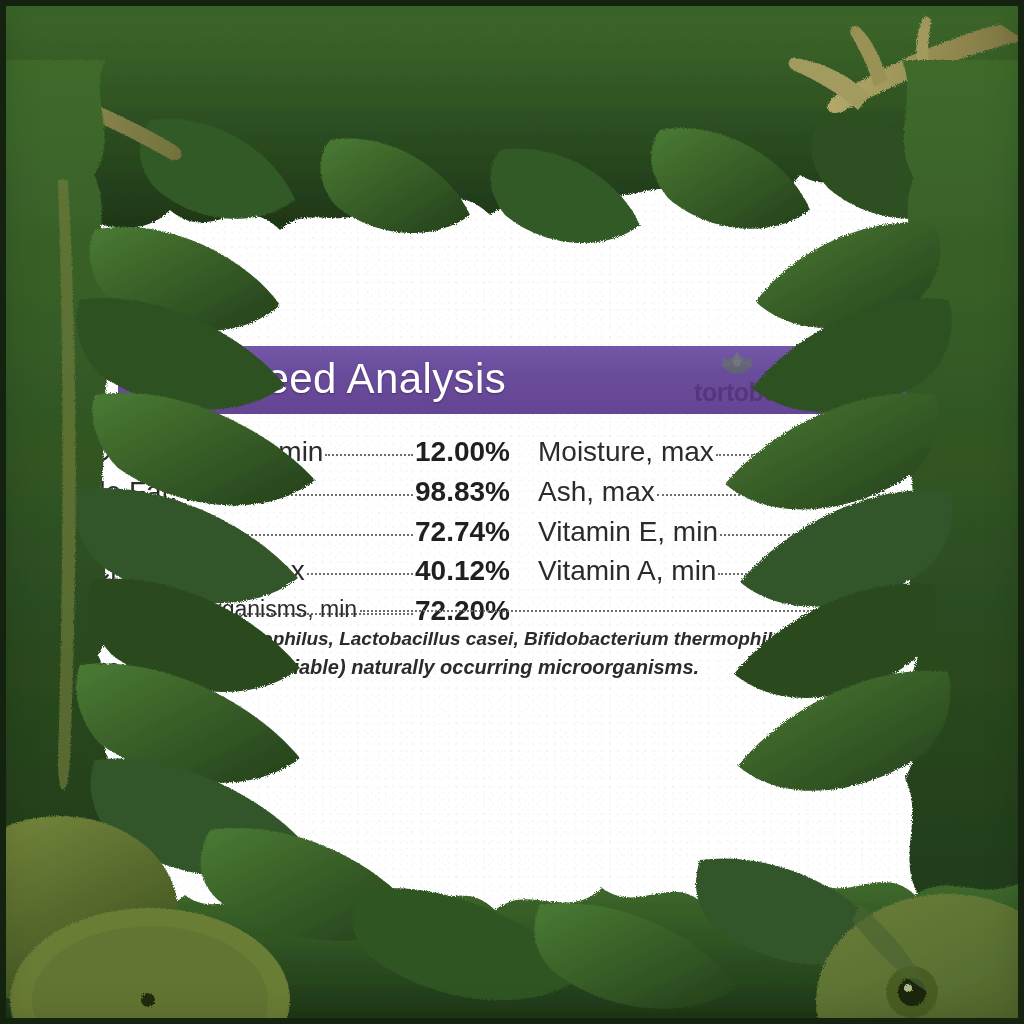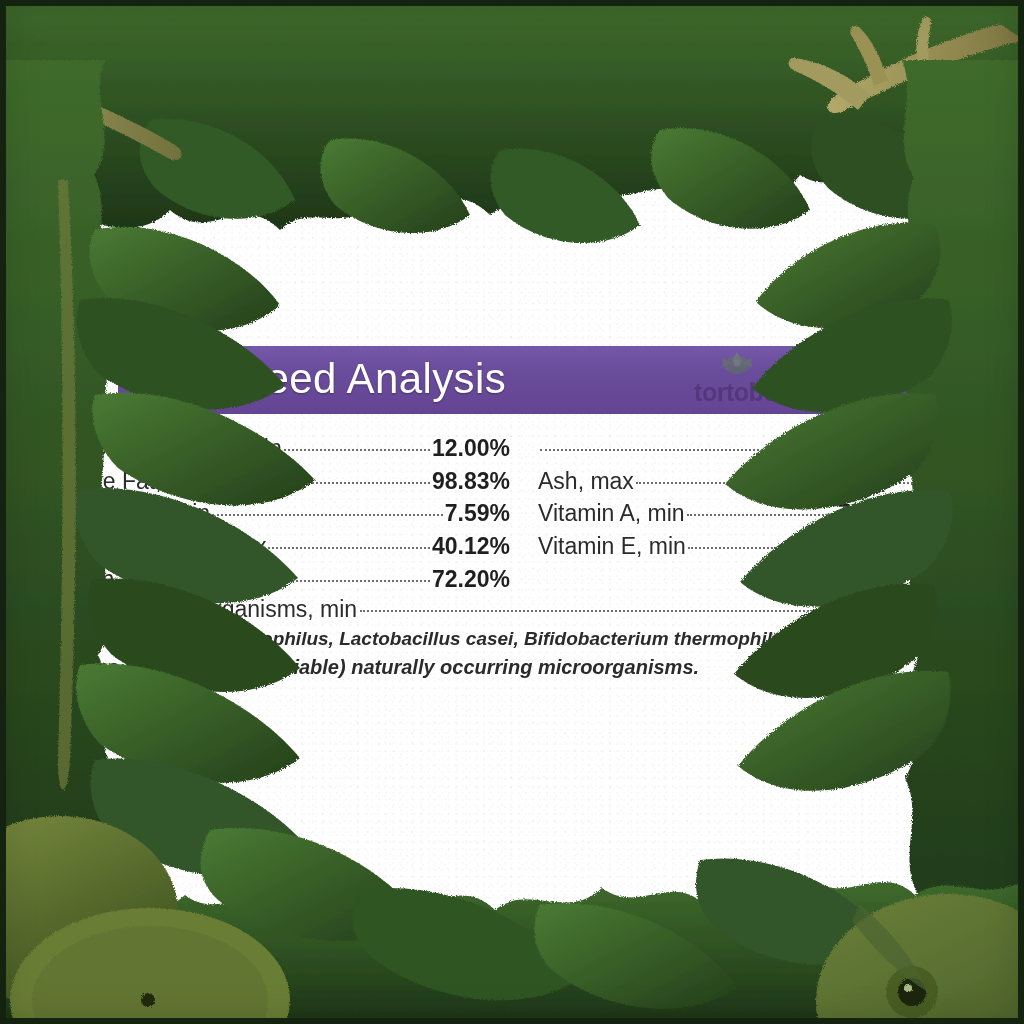--- a/index.html
+++ b/index.html
@@ -29,21 +29,21 @@
   .brand-mark{position:absolute;left:52px;top:-2px;width:48px;height:26px;}
   .brand-name{position:absolute;left:0;top:26px;width:170px;text-align:center;
     color:#2a1040;font-size:25px;letter-spacing:-.5px;font-weight:700;}
 
   
   .analysis{position:absolute;left:90px;top:432px;width:860px;}
   .cols{display:flex;gap:28px;}
   .col{flex:0 0 auto;}
   .col.left{width:420px;}
   .col.right{width:420px;}
-  .row{display:flex;align-items:baseline;font-size:23px;color:#2b2b2b;
+  .row{display:flex;align-items:baseline;font-size:28px;color:#2b2b2b;
     line-height:1.42;white-space:nowrap;}
   .row .lbl{flex:0 0 auto;}
   .row .dots{flex:1 1 auto;margin:0 2px;overflow:hidden;
     border-bottom:2px dotted #6d6d6d;transform:translateY(-5px);min-width:10px;}
   .row .val{flex:0 0 auto;font-weight:700;color:#1f1f1f;}
 
   
   .micro{position:absolute;left:90px;top:596px;width:880px;}
   .micro-row{display:flex;align-items:baseline;font-size:23px;color:#2b2b2b;
     white-space:nowrap;}
@@ -100,60 +100,61 @@
 
           <div class="row">
             <span class="lbl">de Fat, min</span>
             <span class="dots"></span>
             <span class="val">98.83%</span>
           </div>
 
           <div class="row">
             <span class="lbl">e Fiber, min</span>
             <span class="dots"></span>
-            <span class="val">7.59%</span>
+            <span class="val">72.74%</span>
           </div>
 
           <div class="row">
             <span class="lbl">Crude Fiber, max</span>
             <span class="dots"></span>
             <span class="val">40.12%</span>
           </div>
 
           <div class="row">
             <span class="lbl">ch, max</span>
             <span class="dots"></span>
             <span class="val">72.20%</span>
           </div>
 
         </div>
 
         <div class="col right">
 
           <div class="row">
+            <span class="lbl">Moisture, max</span>
             <span class="dots"></span>
             <span class="val">1</span>
           </div>
 
           <div class="row">
             <span class="lbl">Ash, max</span>
             <span class="dots"></span>
             <span class="val"></span>
           </div>
 
           <div class="row">
+            <span class="lbl">Vitamin E, min</span>
+            <span class="dots"></span>
+            <span class="val">250 IU/k</span>
+          </div>
+
+          <div class="row">
             <span class="lbl">Vitamin A, min</span>
             <span class="dots"></span>
             <span class="val">7,000 IU/kg</span>
-          </div>
-
-          <div class="row">
-            <span class="lbl">Vitamin E, min</span>
-            <span class="dots"></span>
-            <span class="val">250 IU/k</span>
           </div>
 
         </div>
       </div>
     </div>
 
     <div class="micro">
       <div class="micro-row">
         <span class="lbl">Total Microorganisms, min</span>
         <span class="dots"></span>

